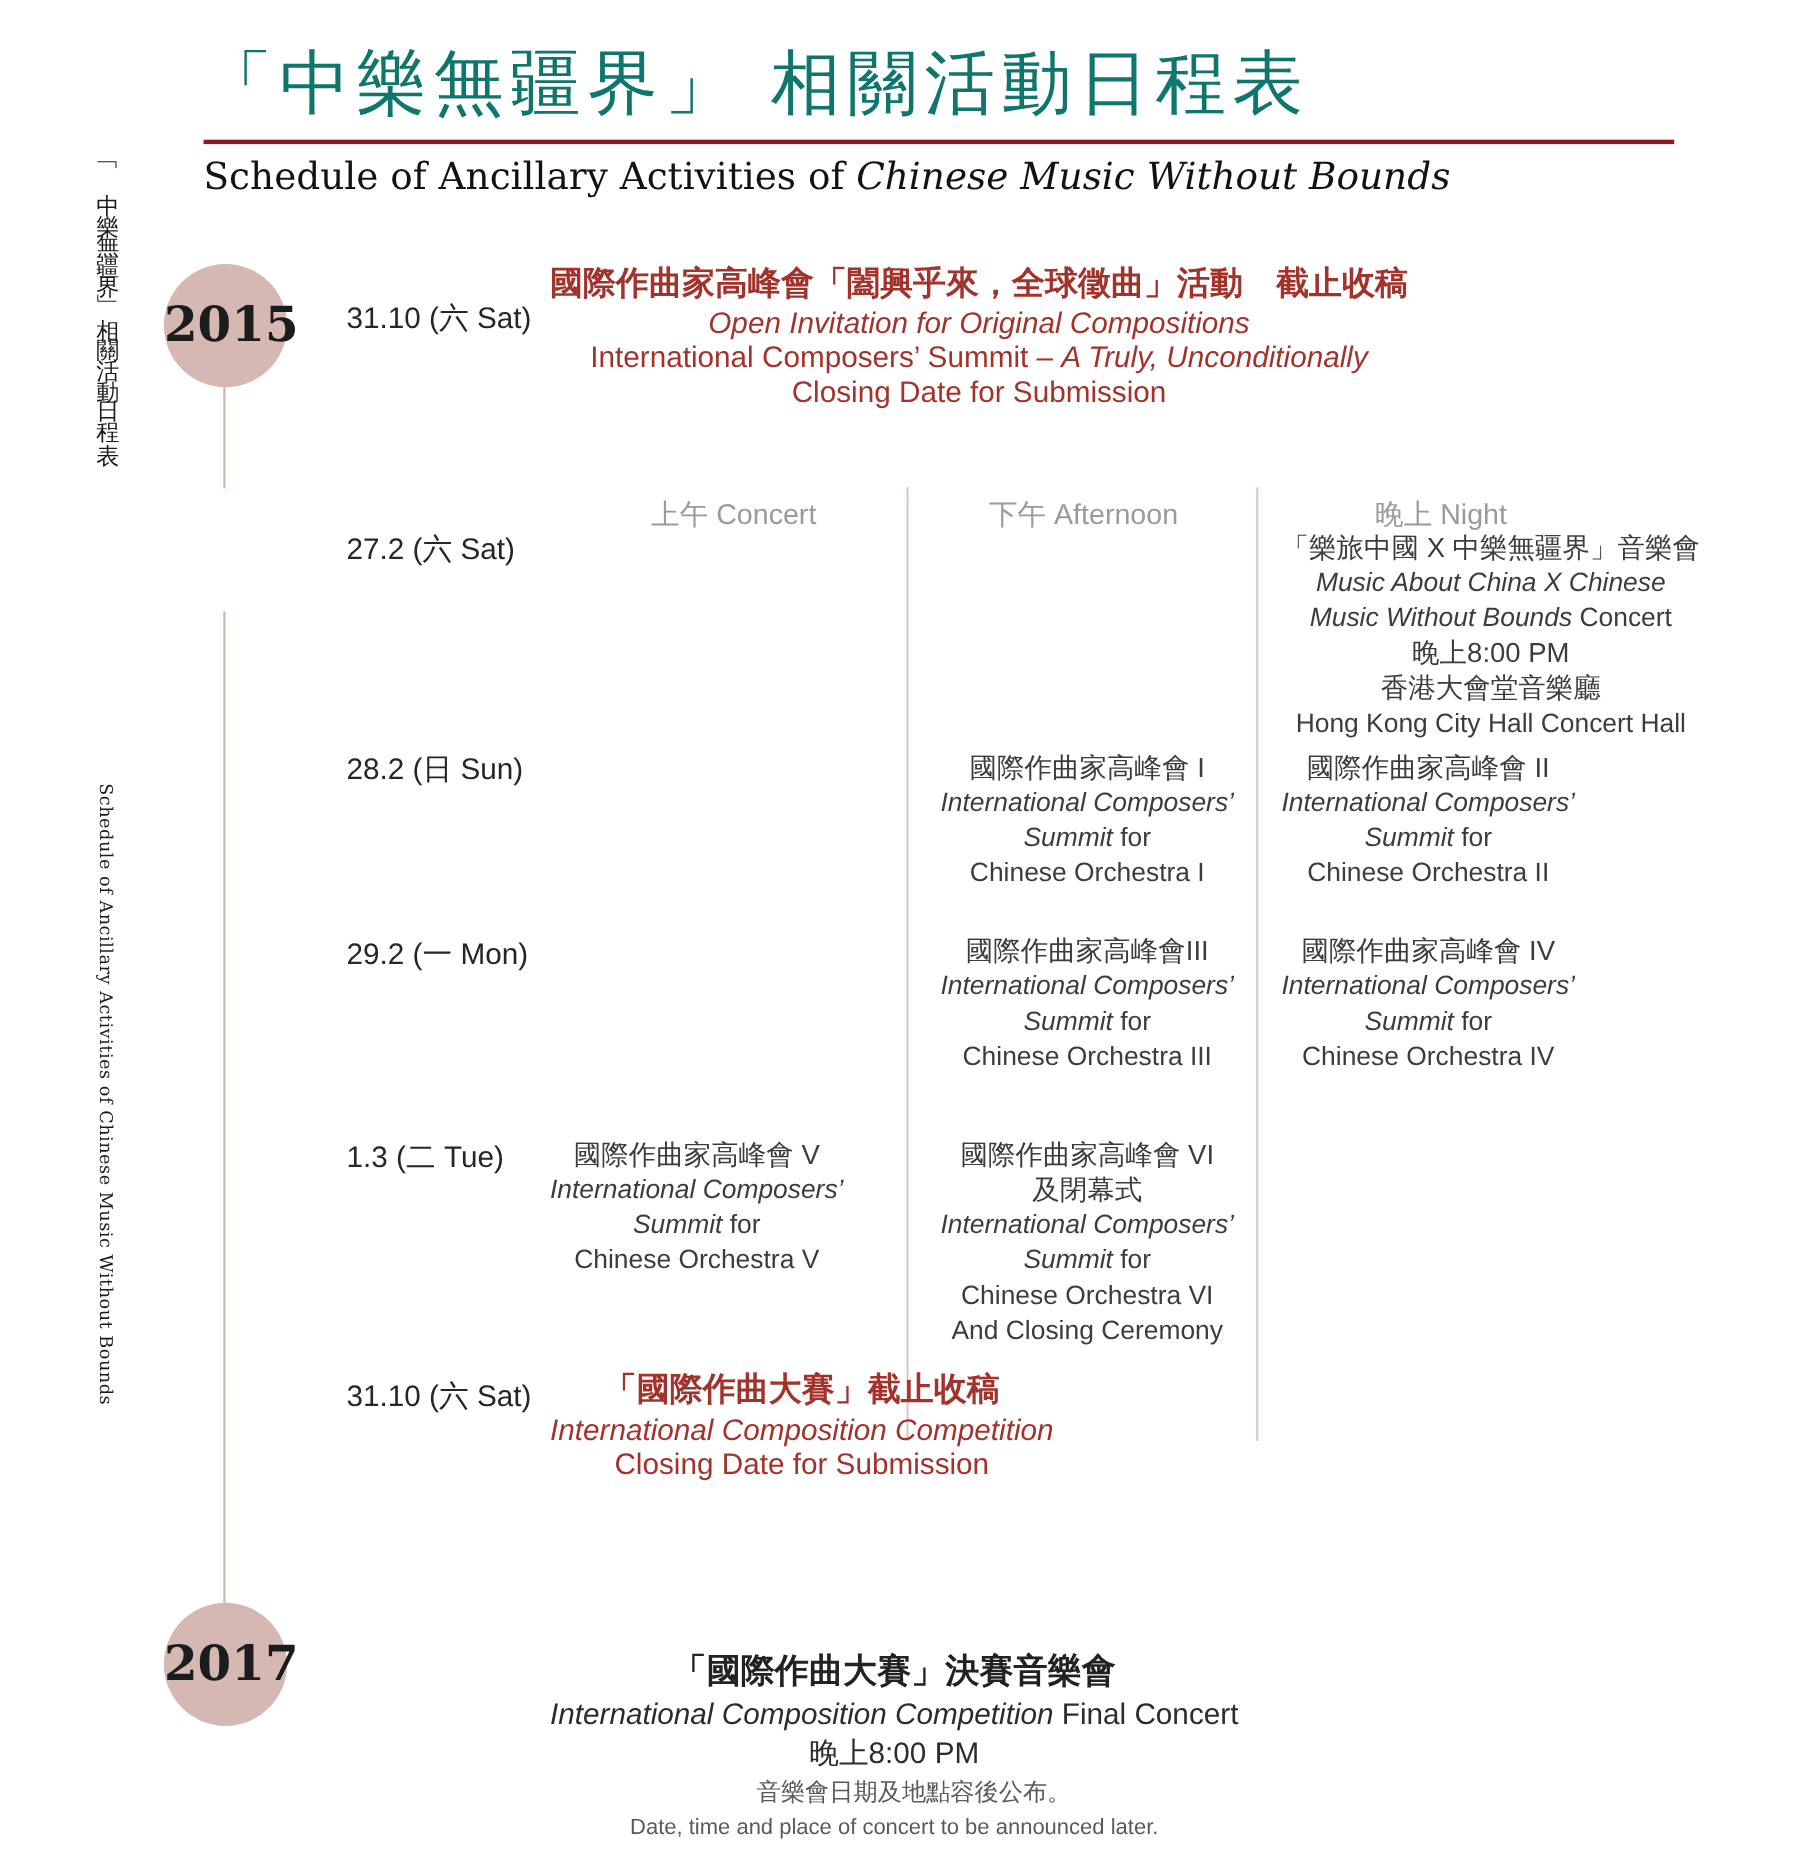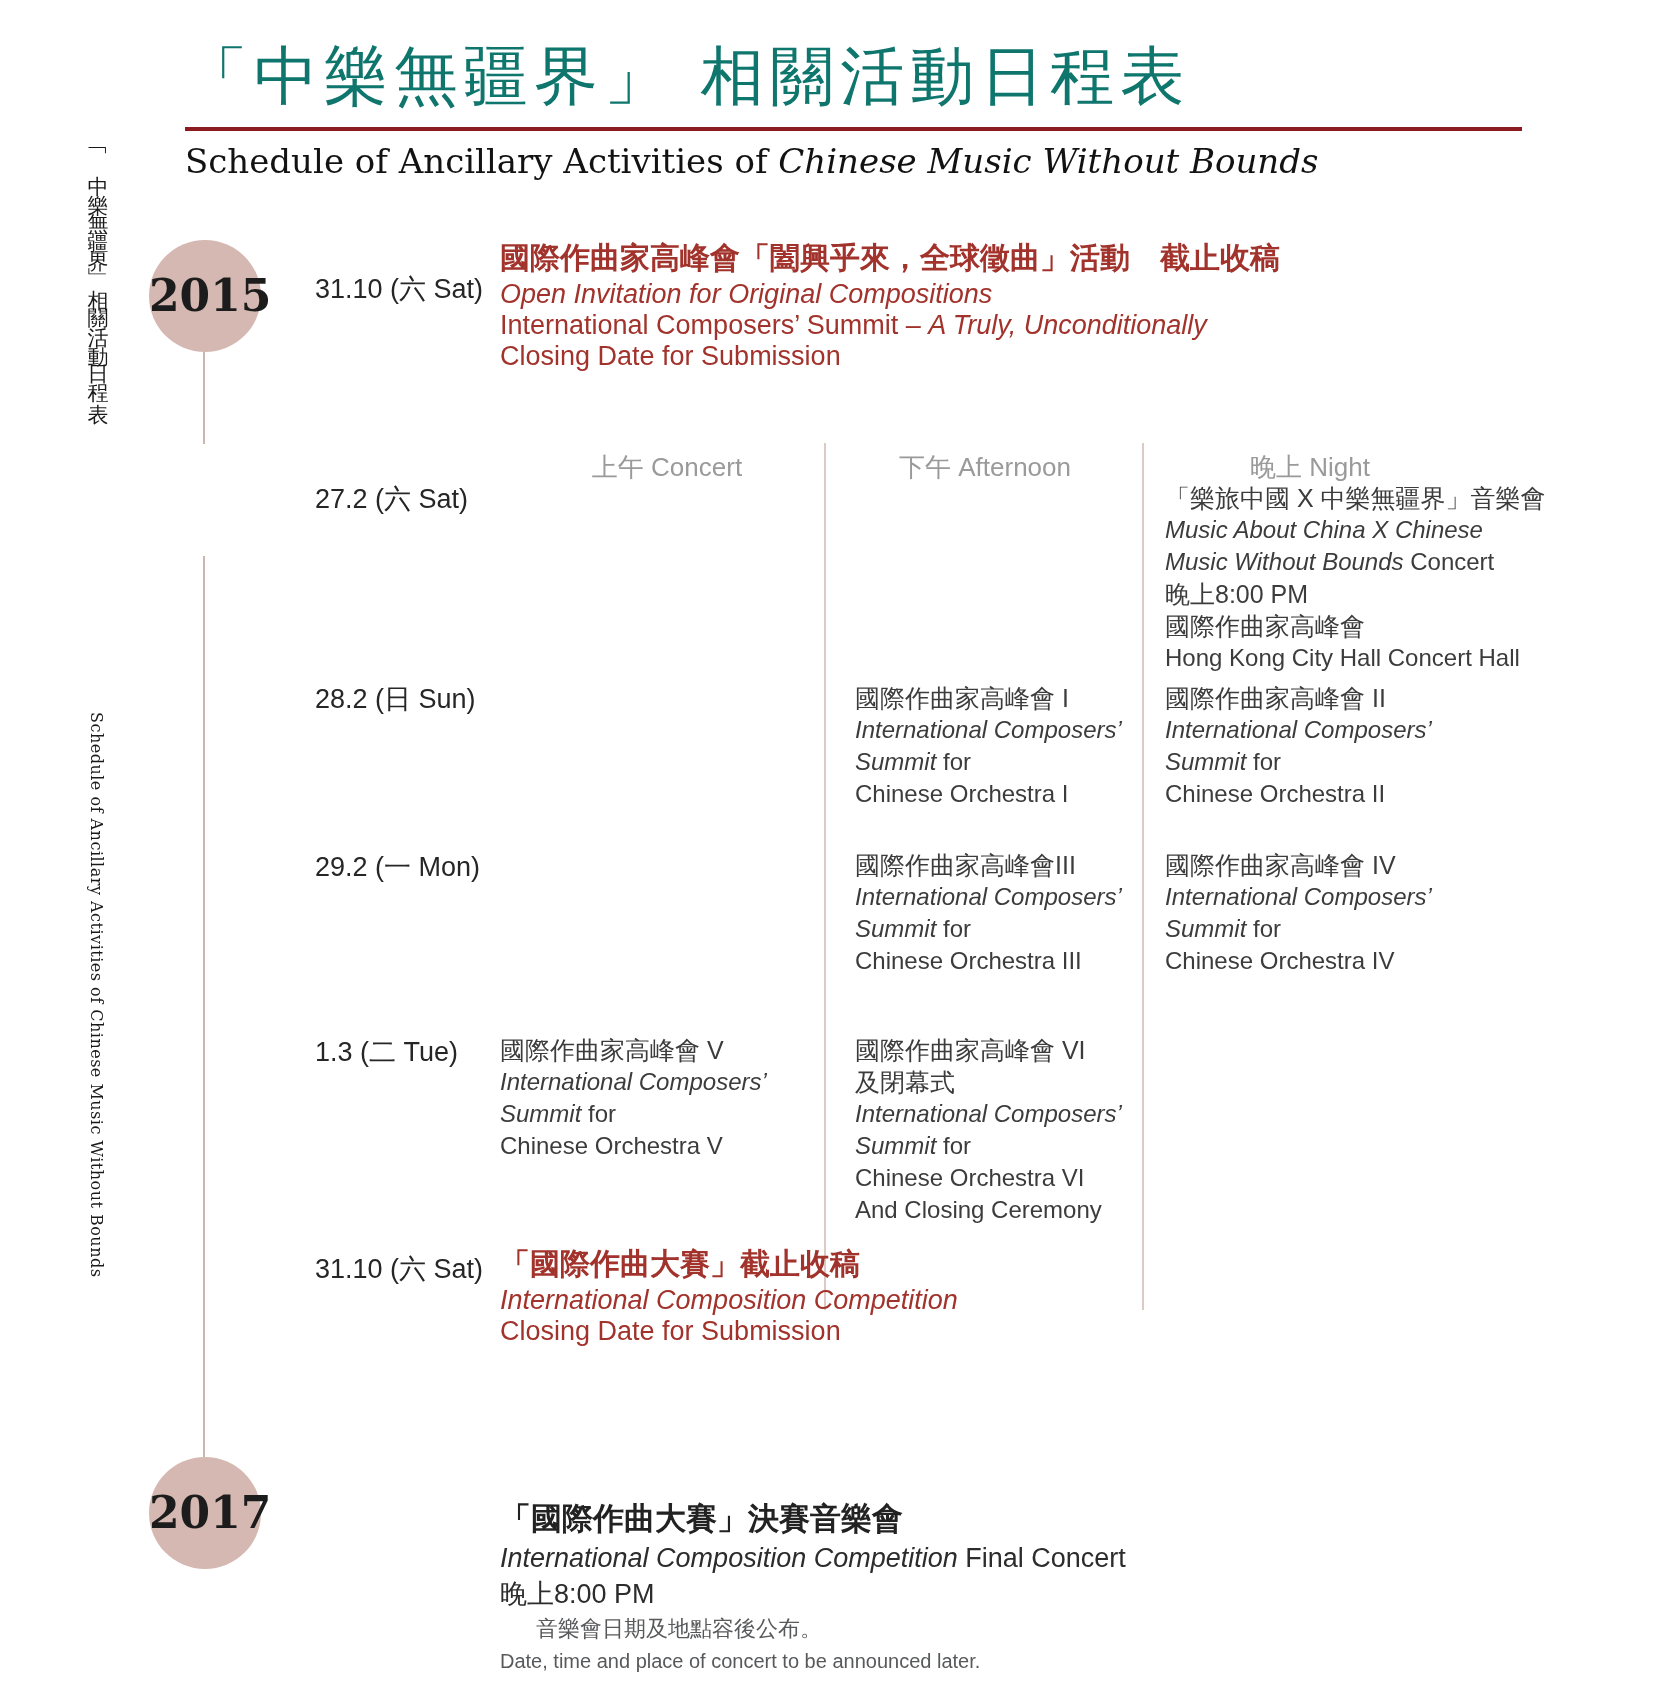--- a/index.html
+++ b/index.html
@@ -69,21 +69,21 @@
 
   
   .date{
     position:absolute;left:315px;
     font-size:27px;line-height:32px;color:#262626;white-space:nowrap;
   }
   .d1{top:273px;}.d2{top:483px;}.d3{top:683px;}.d4{top:851px;}.d5{top:1036px;}.d6{top:1253px;}
 
   
   .evt{position:absolute;}
-  .line{white-space:nowrap;line-height:32px;}
+  .line{white-space:nowrap;line-height:32px;text-align:center;}
   .zh{font-size:25px;color:#3c3c3c;}
   .en{font-size:24px;color:#3c3c3c;}
   .it{font-style:italic;}
   .zh-bold{font-weight:700;font-size:30px;line-height:42px;color:#a2332c;}
   .zh-bold-black{font-weight:700;font-size:31px;line-height:42px;color:#222222;}
   .red-en{font-size:27px;line-height:31px;color:#a2332c;}
   .big-en{font-size:27px;line-height:36px;color:#2c2c2c;}
   .note-zh{font-size:22px;line-height:34px;color:#58595b;margin-left:36px;}
   .note-en{font-size:20px;line-height:30px;color:#58595b;}
 
@@ -133,21 +133,21 @@
     <div class="line red-en it">Open Invitation for Original Compositions</div>
     <div class="line red-en"><span>International Composers’ Summit – </span><span class="it">A Truly, Unconditionally</span></div>
     <div class="line red-en">Closing Date for Submission</div>
   </div>
 
   <div class="evt e0227n">
     <div class="line zh">「樂旅中國 X 中樂無疆界」音樂會</div>
     <div class="line en it">Music About China X Chinese</div>
     <div class="line en"><span class="it">Music Without Bounds</span><span> Concert</span></div>
     <div class="line zh">晚上8:00 PM</div>
-    <div class="line zh">國際作曲家高峰會</div>
+    <div class="line zh">香港大會堂音樂廳</div>
     <div class="line en">Hong Kong City Hall Concert Hall</div>
   </div>
 
   <div class="evt e0228a">
     <div class="line zh">國際作曲家高峰會 I</div>
     <div class="line en it">International Composers’</div>
     <div class="line en"><span class="it">Summit</span><span> for</span></div>
     <div class="line en">Chinese Orchestra I</div>
   </div>
 

